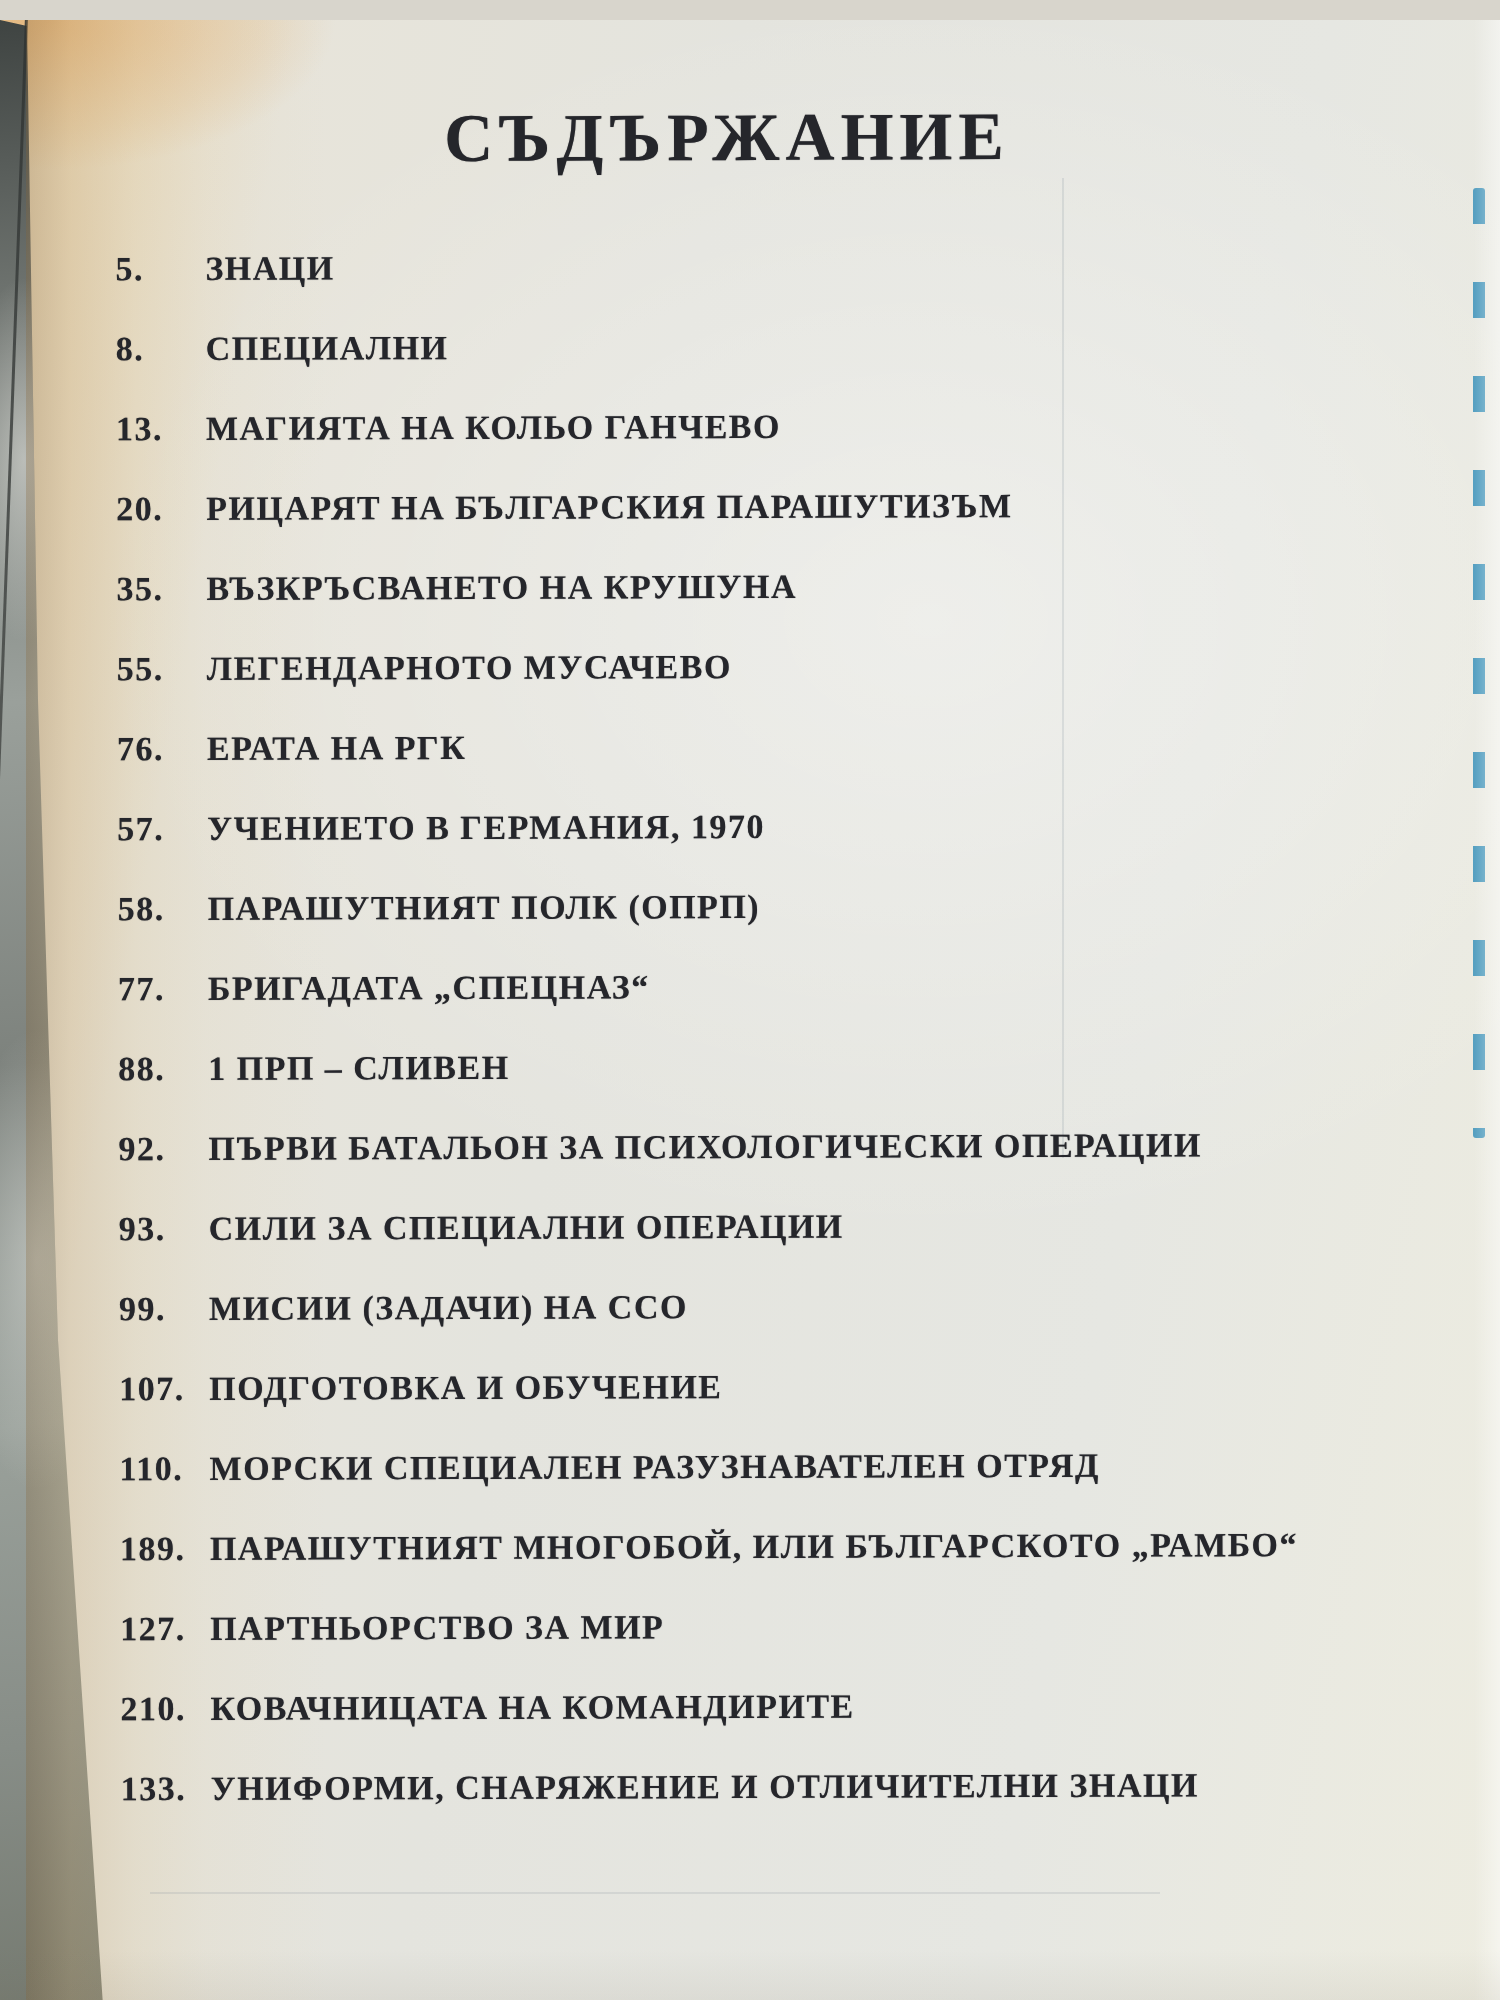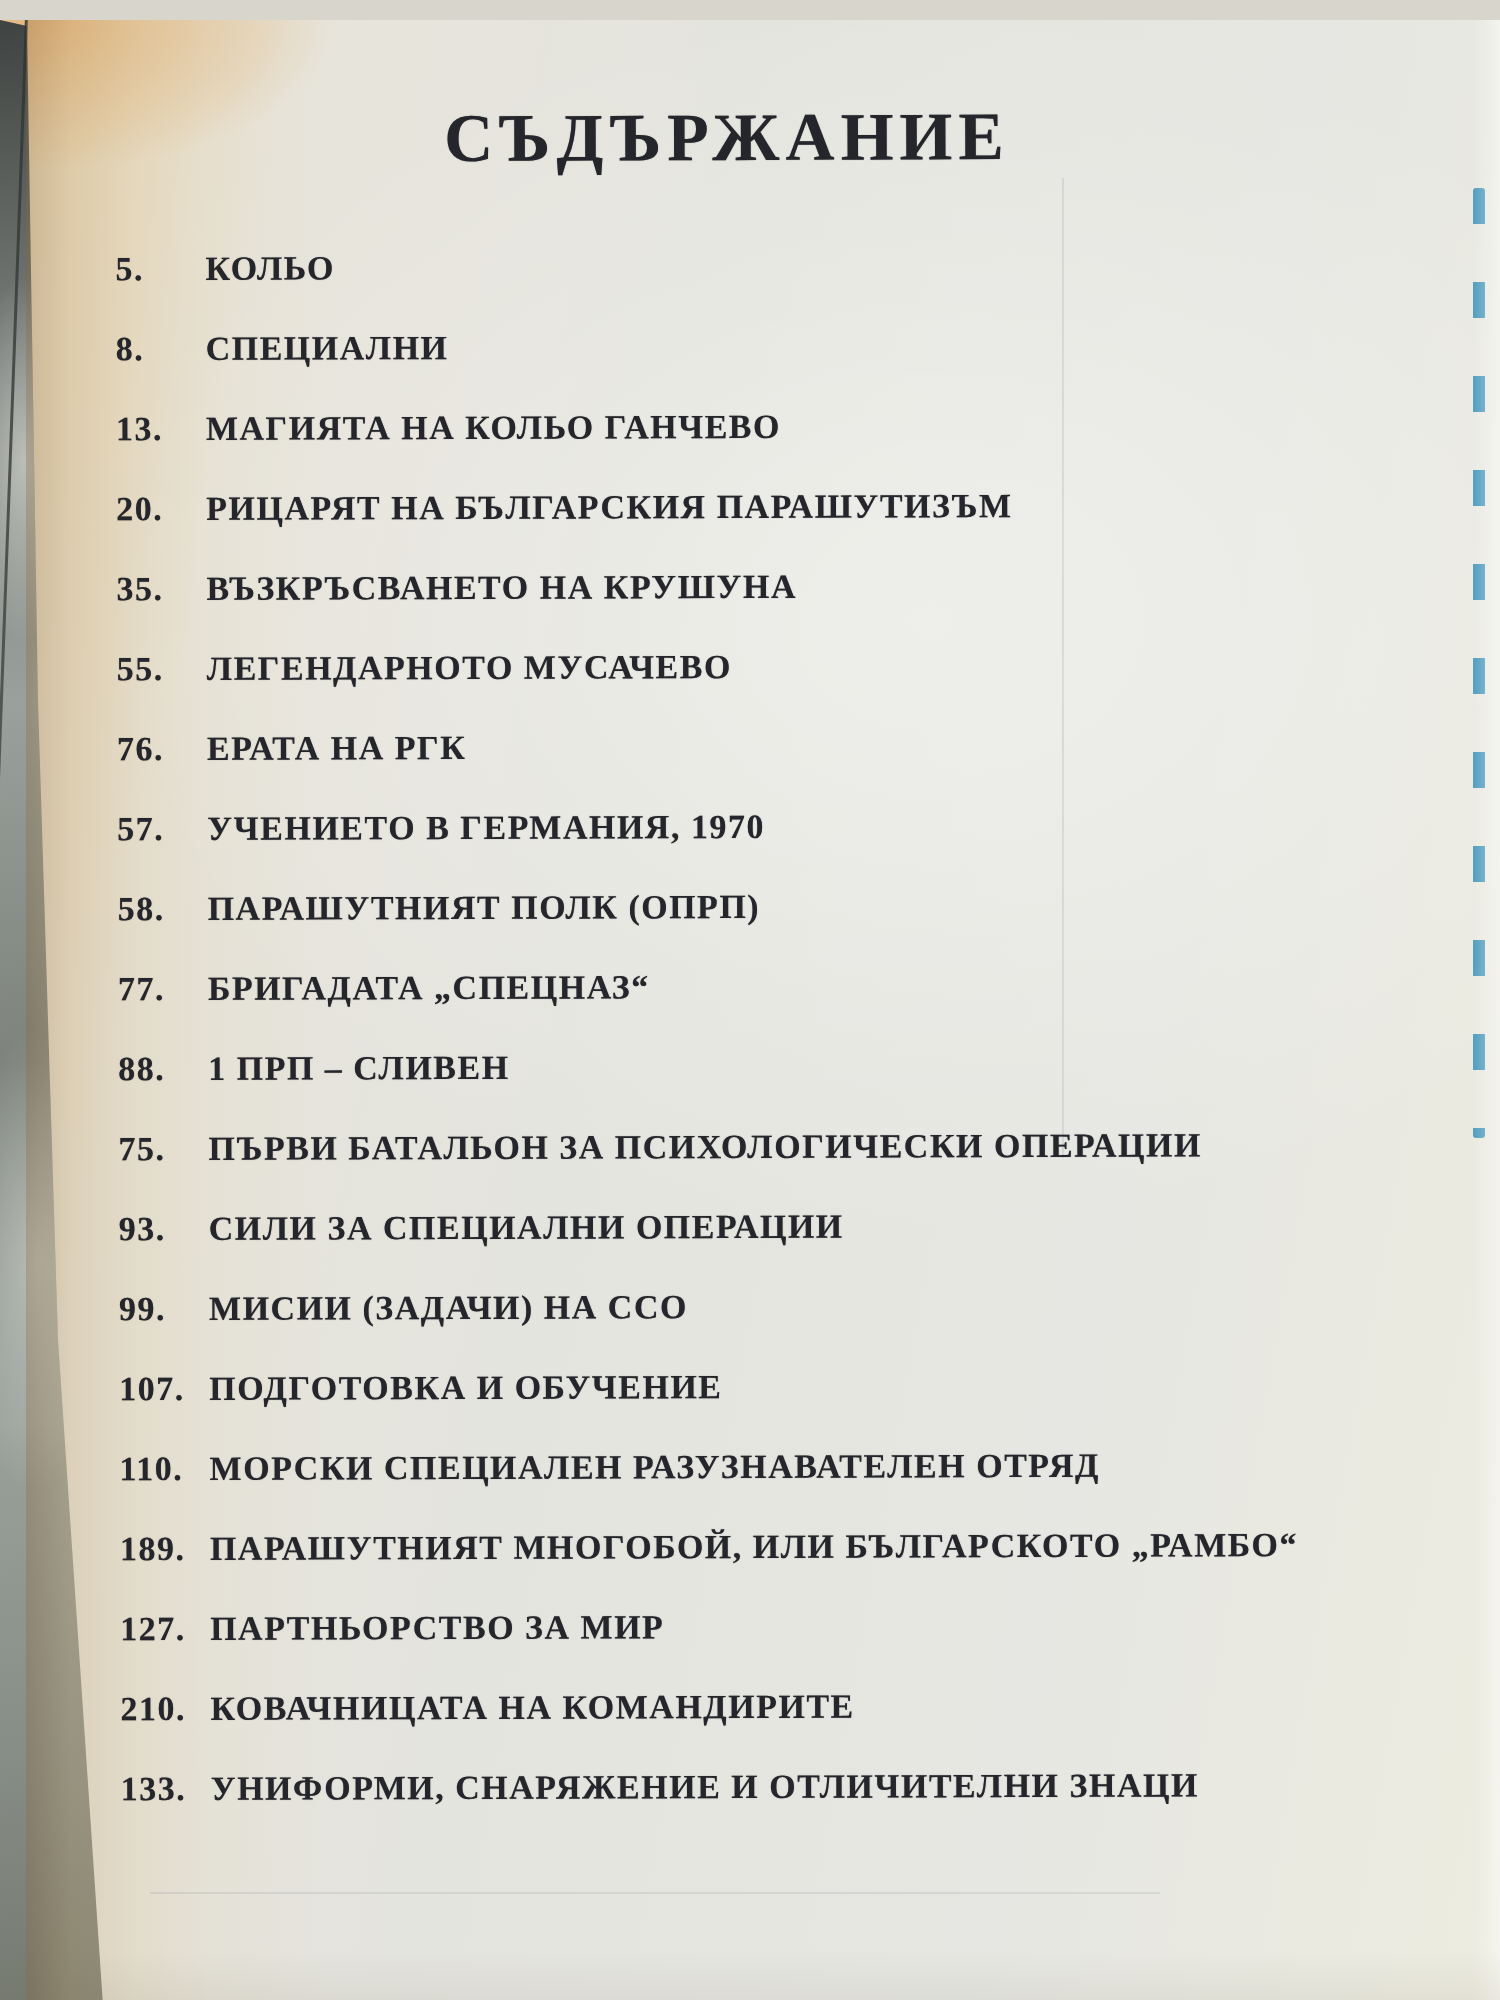--- a/index.html
+++ b/index.html
@@ -124,21 +124,21 @@
   <div class="impression-h"></div>
   <div class="edge-marks"></div>
   <div class="edge-light"></div>
   <div class="bottom-shade"></div>
 
   <div class="content">
     <h1 class="toc-title">СЪДЪРЖАНИЕ</h1>
     <div class="toc-list">
   <div class="toc-row">
     <span class="toc-num">5.</span>
-    <span class="toc-label">КОЛЬО</span>
+    <span class="toc-label">ЗНАЦИ</span>
   </div>
 
   <div class="toc-row">
     <span class="toc-num">8.</span>
     <span class="toc-label">СПЕЦИАЛНИ</span>
   </div>
 
   <div class="toc-row">
     <span class="toc-num">13.</span>
     <span class="toc-label">МАГИЯТА НА КОЛЬО ГАНЧЕВО</span>
@@ -178,21 +178,21 @@
     <span class="toc-num">77.</span>
     <span class="toc-label">БРИГАДАТА „СПЕЦНАЗ“</span>
   </div>
 
   <div class="toc-row">
     <span class="toc-num">88.</span>
     <span class="toc-label">1 ПРП – СЛИВЕН</span>
   </div>
 
   <div class="toc-row">
-    <span class="toc-num">75.</span>
+    <span class="toc-num">92.</span>
     <span class="toc-label">ПЪРВИ БАТАЛЬОН ЗА ПСИХОЛОГИЧЕСКИ ОПЕРАЦИИ</span>
   </div>
 
   <div class="toc-row">
     <span class="toc-num">93.</span>
     <span class="toc-label">СИЛИ ЗА СПЕЦИАЛНИ ОПЕРАЦИИ</span>
   </div>
 
   <div class="toc-row">
     <span class="toc-num">99.</span>

